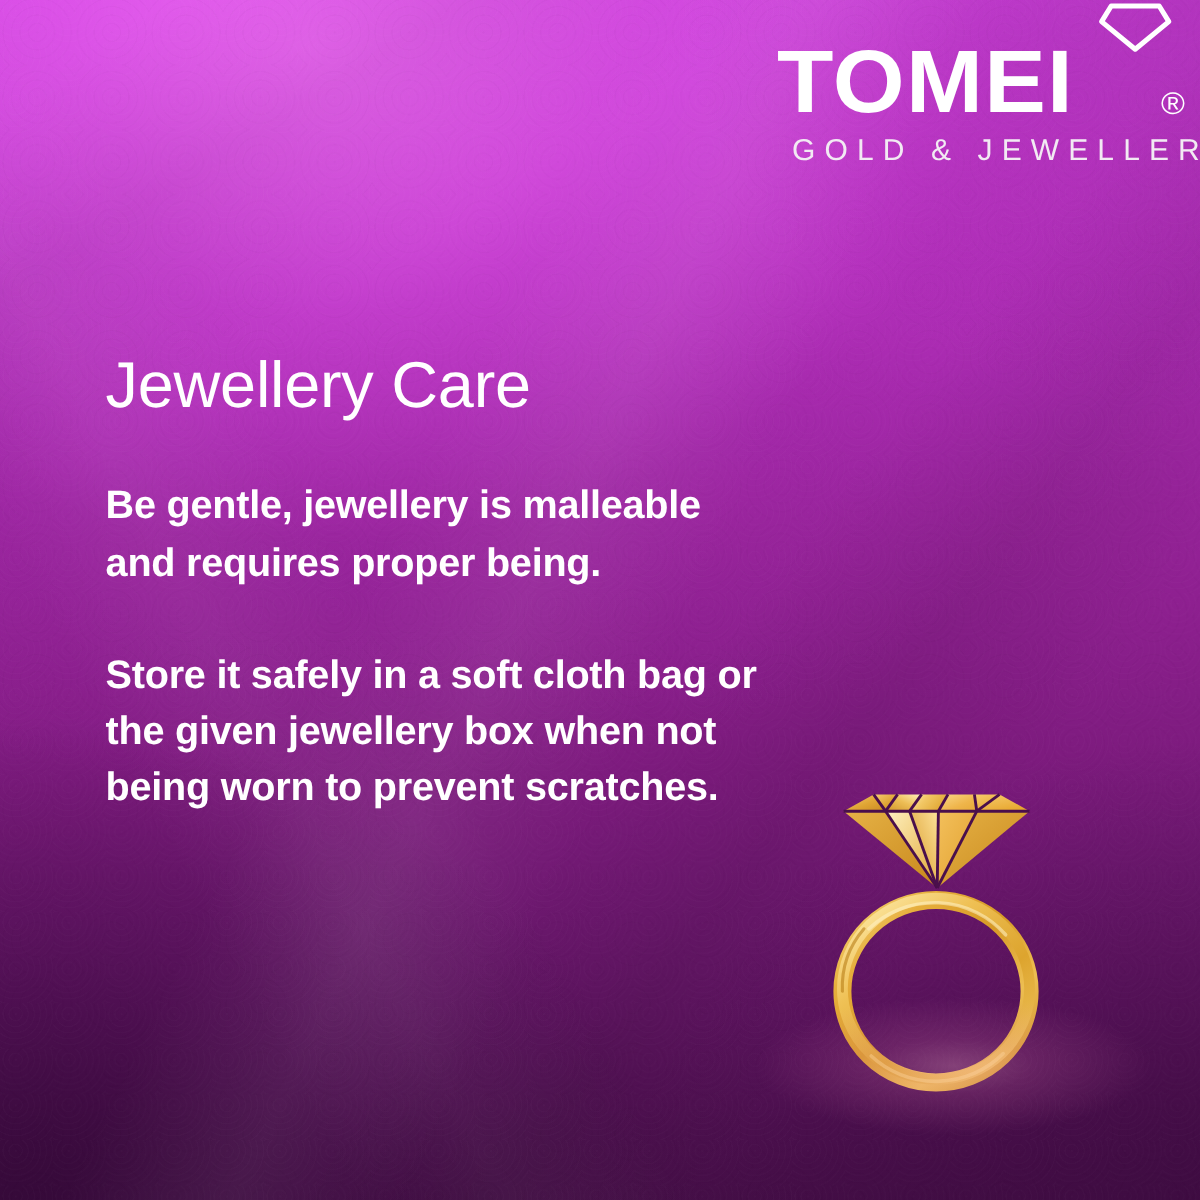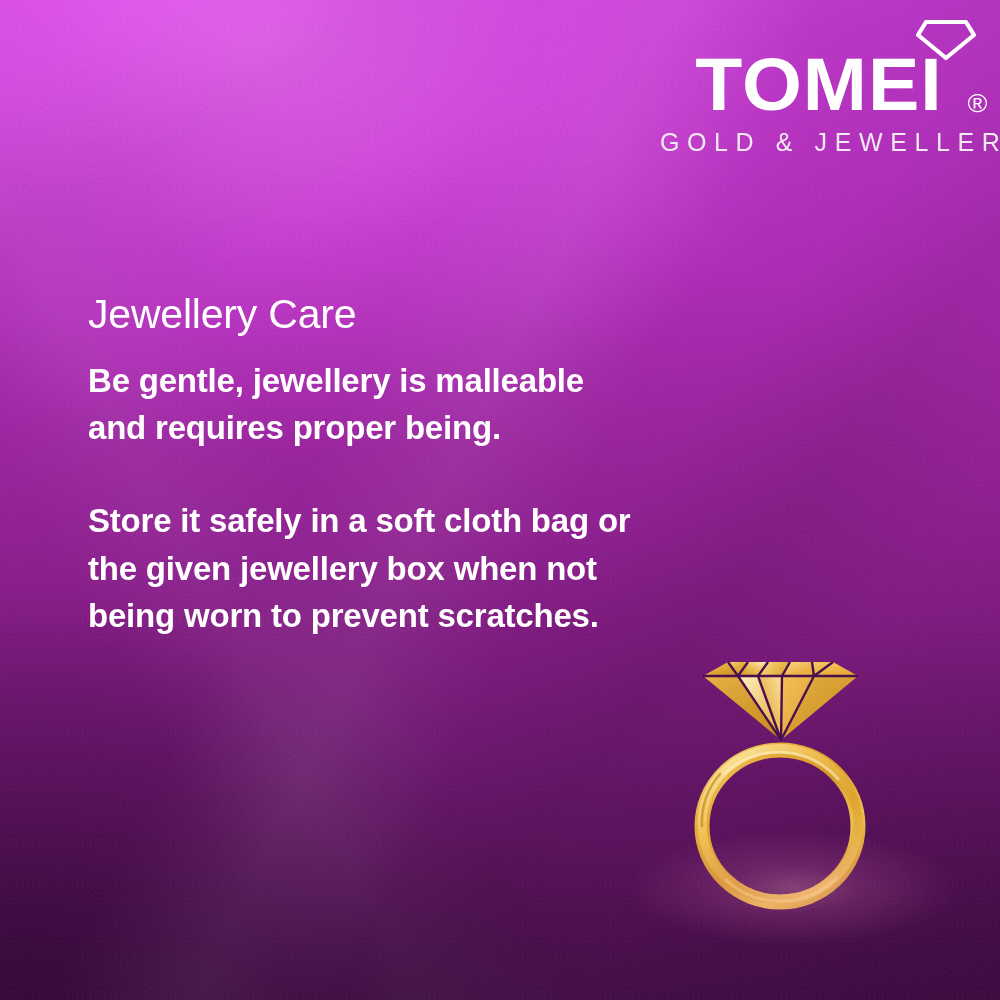--- a/index.html
+++ b/index.html
@@ -96,24 +96,23 @@
     pointer-events: none;
     background-image:
       repeating-radial-gradient(circle at 13px 9px, rgba(255,255,255,0.10) 0 1px, rgba(0,0,0,0) 1px 5px),
       repeating-radial-gradient(circle at 31px 27px, rgba(0,0,0,0.10) 0 1px, rgba(0,0,0,0) 1px 7px);
     background-size: 44px 38px, 62px 54px;
   }
 
   
   .logo {
     position: absolute;
-    top: 17px;
+    top: 0;
     right: 16px;
     width: 330px;
-    text-align: center;
     z-index: 6;
   }
   .logo-diamond {
     position: absolute;
     top: 2px;
     right: 7px;
     width: 62px;
     height: 42px;
   }
   .logo-wordmark {
@@ -149,26 +148,26 @@
 
   
   .copy {
     position: absolute;
     left: 88px;
     top: 292px;
     width: 560px;
     z-index: 6;
   }
   .copy-heading {
-    font-size: 41px;
+    font-size: 54px;
     font-weight: 300;
     color: #ffffff;
     line-height: 1.1;
     letter-spacing: -0.2px;
-    margin: 0 0 20px 0;
+    margin: 0 0 46px 0;
   }
   .copy-para {
     font-size: 33px;
     font-weight: 700;
     color: #ffffff;
     line-height: 1.43;
     margin: 0 0 46px 0;
     letter-spacing: -0.2px;
   }
   .copy-para:last-child { margin-bottom: 0; margin-top: 19px; }

